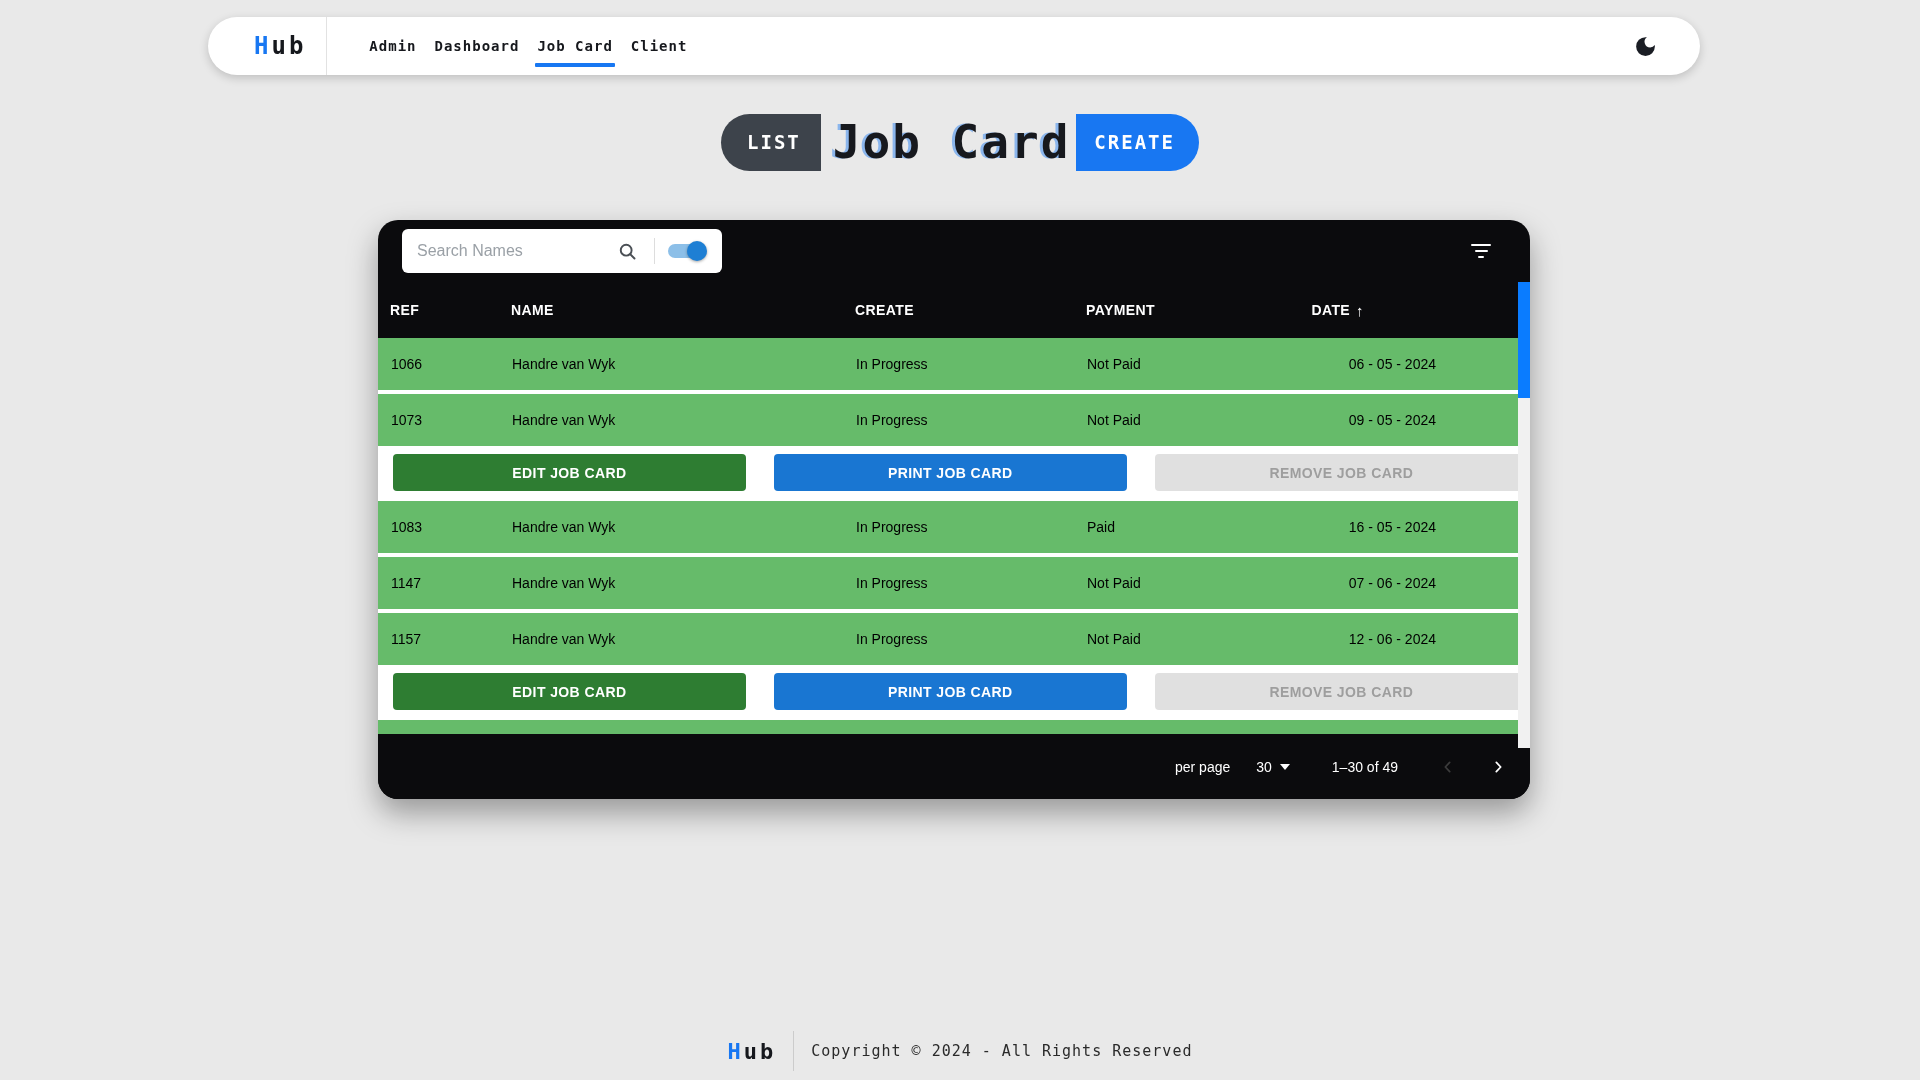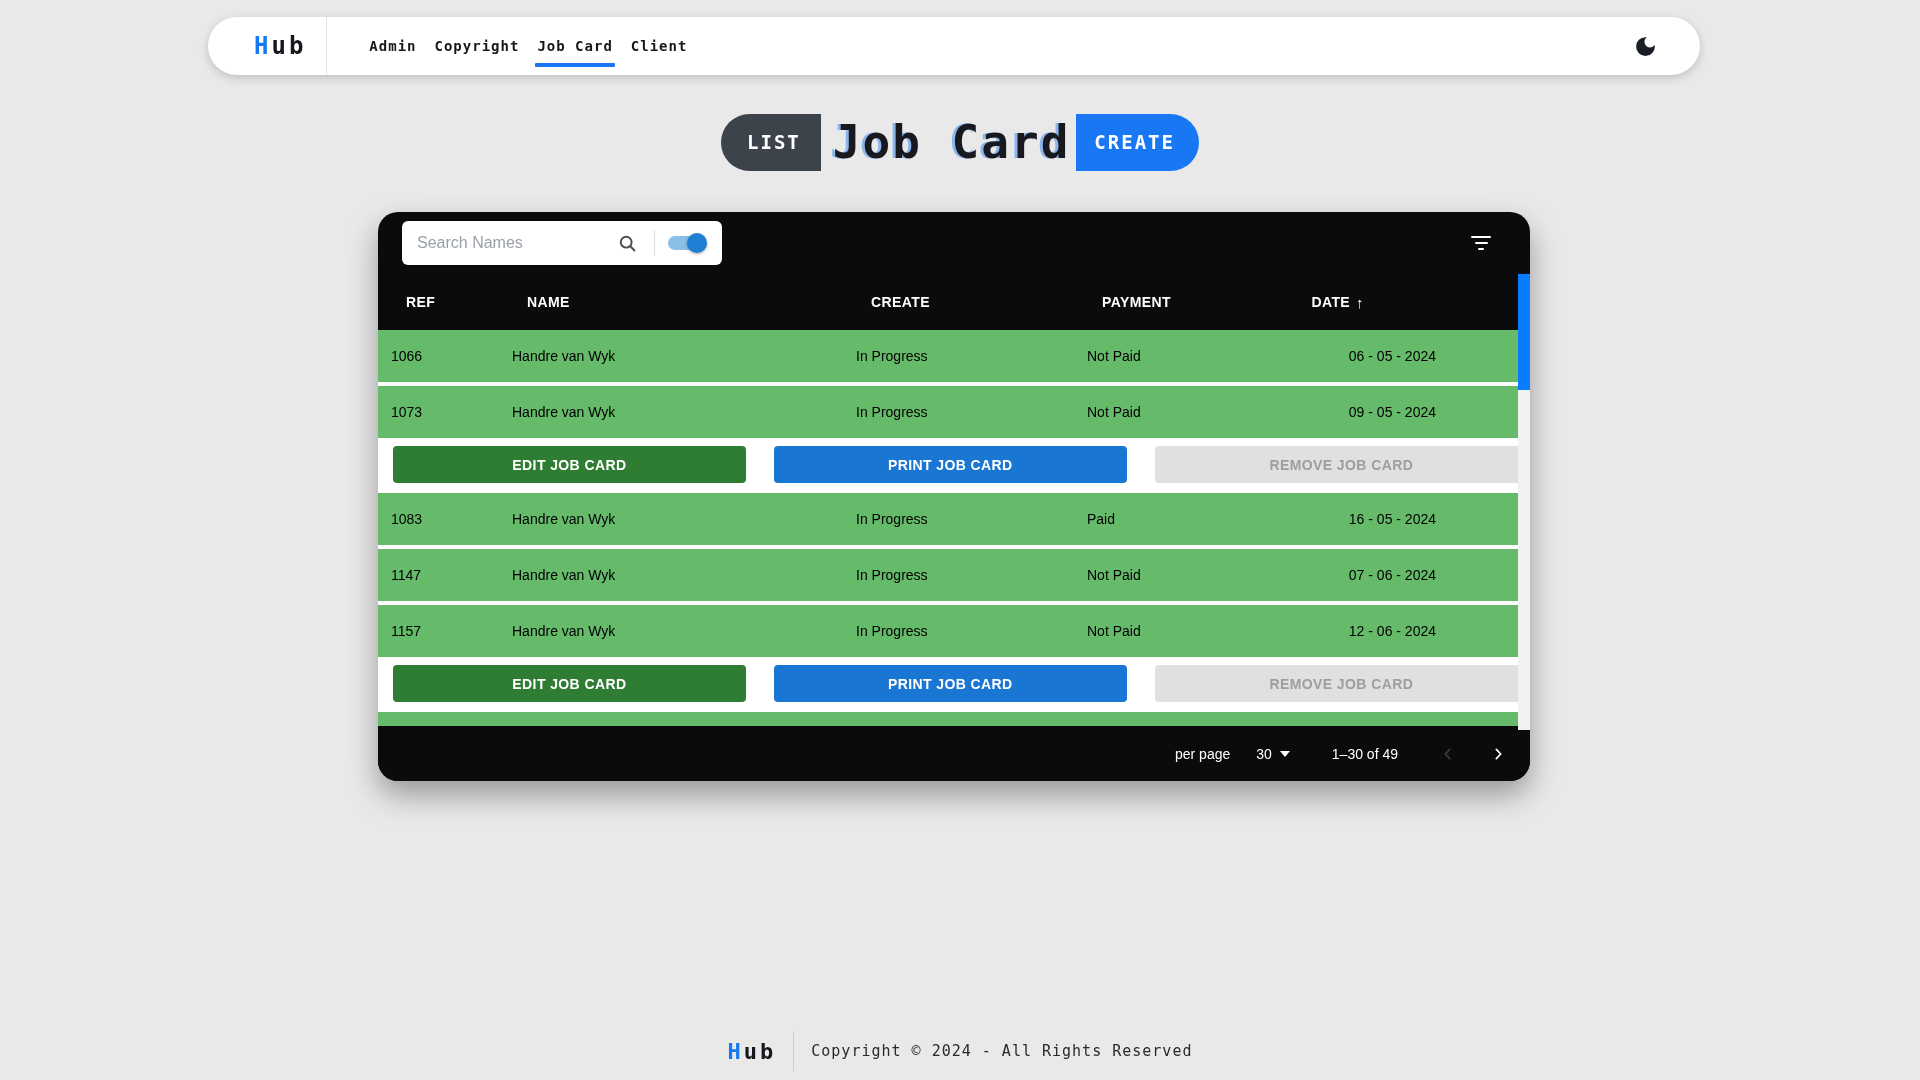--- a/index.html
+++ b/index.html
@@ -42,21 +42,21 @@
     font-family:"DejaVu Sans Mono",monospace;font-weight:700;font-size:19px;letter-spacing:2px;}
   .list-btn{background:#3d434b;border-radius:29px 0 0 29px;padding:0 20px 0 26px;}
   .create-btn{background:var(--accent-blue);border-radius:0 29px 29px 0;padding:0 24px 0 18px;}
   .page-title{
     font-family:"DejaVu Sans Mono",monospace;font-weight:700;font-size:46px;
     color:#17191e;margin:0;padding:0 6px 0 12px;letter-spacing:2px;
     text-shadow:-3px 0 0 rgba(24,119,242,.45);
   }
 
   
-  .card{position:absolute;left:378px;top:212px;width:1152px;
+  .card{position:absolute;left:378px;top:220px;width:1152px;
     background:var(--card-black);border-radius:20px;
     box-shadow:0 14px 30px rgba(0,0,0,.35);overflow:hidden;}
 
   .toolbar{height:62px;display:flex;align-items:center;
     padding:0 33px 0 24px;box-sizing:border-box;}
   .searchbox{width:320px;height:44px;background:#fff;border-radius:6px;
     display:flex;align-items:center;padding:0 10px 0 13px;box-sizing:border-box;}
   .search-input{flex:1;min-width:0;border:none;outline:none;background:transparent;
     font-family:"Liberation Sans",sans-serif;font-size:16px;color:#333;}
   .search-input::placeholder{color:#9aa0a6;}
@@ -68,40 +68,40 @@
     border-radius:50%;background:#1e7fd4;box-shadow:0 1px 3px rgba(0,0,0,.35);}
   .filter-btn{margin-left:auto;background:none;border:none;cursor:pointer;
     display:flex;flex-direction:column;align-items:center;gap:4px;padding:6px;}
   .filter-btn i{display:block;height:2px;background:#fff;border-radius:1px;}
   .filter-btn i:nth-child(1){width:20px;}
   .filter-btn i:nth-child(2){width:13px;}
   .filter-btn i:nth-child(3){width:6px;}
 
   .grid-cols{display:grid;grid-template-columns:121px 344px 231px 236px 1fr;align-items:center;}
   .thead{height:56px;color:#fff;font-weight:700;font-size:14px;letter-spacing:.4px;}
-  .thead .cell{padding-left:28px;}
+  .thead .cell{padding-left:12px;}
   .thead .date-cell{display:flex;justify-content:flex-end;align-items:center;
     gap:6px;padding-right:166px;padding-left:0;}
   .sort-arrow{font-size:15px;font-weight:400;}
 
   .tbody{background:#ffffff;position:relative;}
   .row{height:52px;background:var(--row-green);color:#000000;font-size:14px;
     border-bottom:4px solid #ffffff;cursor:pointer;}
   .row .cell{padding-left:13px;}
   .row .date-cell{text-align:right;padding-right:94px;padding-left:0;}
   .row.partial{height:14px;border-bottom:none;}
 
   .actions-row{display:flex;gap:28px;background:#fff;padding:4px 2px 10px 15px;}
   .action-btn{flex:1;height:37px;border:none;border-radius:4px;cursor:pointer;
     font-family:"Liberation Sans",sans-serif;font-weight:700;font-size:14px;letter-spacing:.4px;}
   .action-btn.edit{background:var(--button-green);color:#fff;}
   .action-btn.print{background:var(--button-blue);color:#ffffff;}
   .action-btn.remove{background:#e0e0e0;color:#9e9e9e;flex:1.06;cursor:default;}
 
-  .tfoot{height:55px;background:var(--card-black);display:flex;align-items:center;
+  .tfoot{height:65px;background:var(--card-black);display:flex;align-items:center;
     justify-content:flex-end;color:#fff;font-size:14px;padding-right:20px;}
   .per-page-label{color:#fff;}
   .per-page-select{display:flex;align-items:center;gap:8px;margin-left:26px;cursor:pointer;}
   .caret-down{width:0;height:0;border-left:5px solid transparent;
     border-right:5px solid transparent;border-top:6px solid #fff;}
   .range-label{margin-left:42px;}
   .pg-btn{background:none;border:none;margin-left:38px;cursor:pointer;
     display:flex;align-items:center;padding:4px;}
   .pg-btn.next{margin-left:26px;}
 
@@ -118,21 +118,21 @@
     color:#2a2a2a;letter-spacing:1px;}
 </style>
 </head>
 <body style="--accent-blue: #1877f2; --button-blue: #1976d2; --button-green: #2e7d32; --row-green: #66bb6a; --card-black: #0b0b0d; --scrollbar-blue: #0a7cff;">
 
 <nav class="navbar">
   <div class="logo"><span class="accent">H</span><span>ub</span></div>
   <div class="nav-divider"></div>
   <div class="nav-items">
     <div class="nav-item">Admin</div>
-    <div class="nav-item">Copyright</div>
+    <div class="nav-item">Dashboard</div>
     <div class="nav-item active">Job Card</div>
     <div class="nav-item">Client</div>
   </div>
   <button class="moon-btn">
     <span style="display:flex">
       <svg width="25" height="25" viewBox="0 0 24 24" fill="#1a1d24">
         <path d="M12 3a9 9 0 1 0 9 9c0-.46-.04-.92-.1-1.36a5.389 5.389 0 0 1-4.4 2.26 5.403 5.403 0 0 1-3.14-9.8c-.44-.06-.9-.1-1.36-.1z"></path>
       </svg>
     </span>
   </button>

